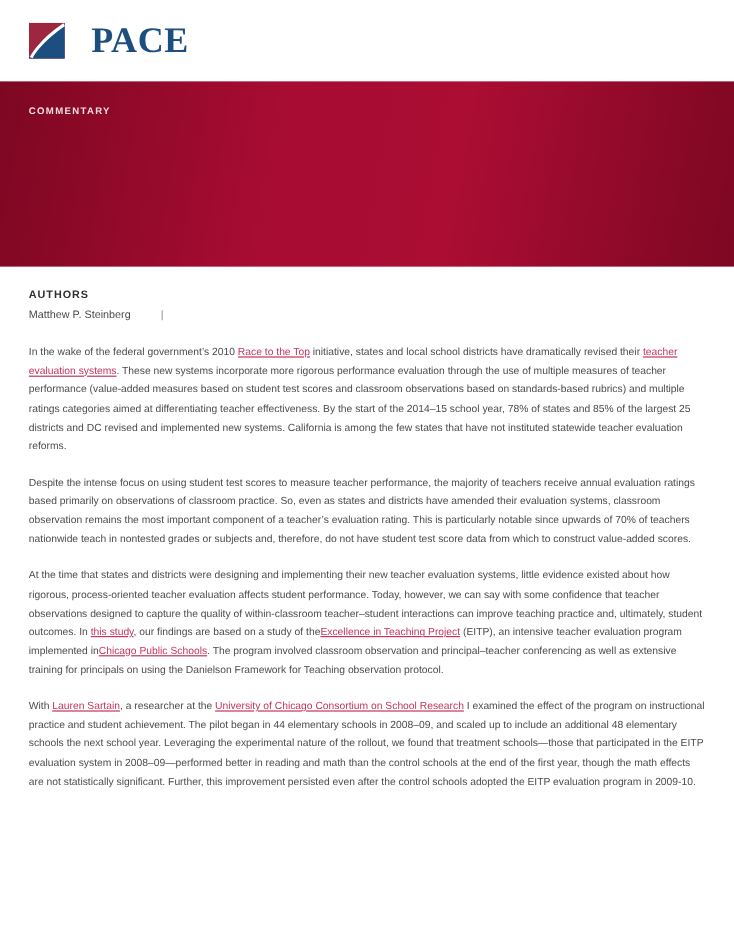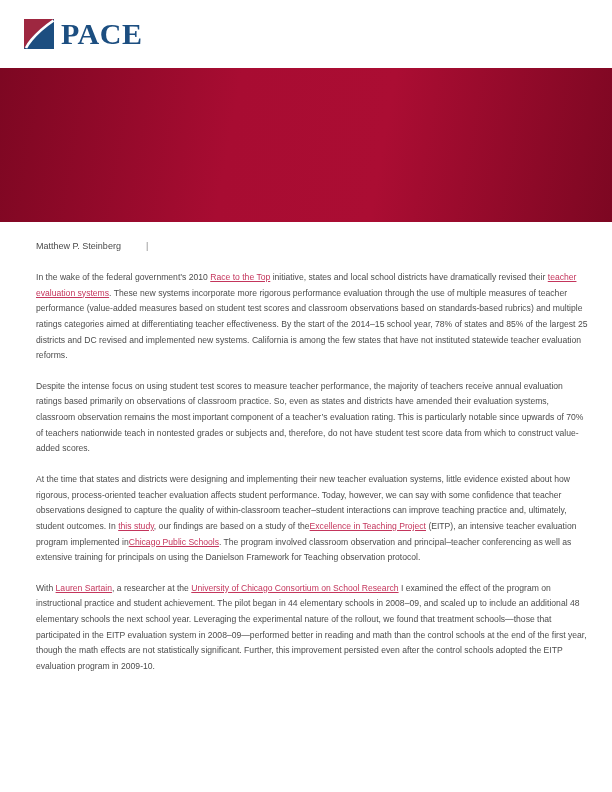--- a/index.html
+++ b/index.html
@@ -20,21 +20,21 @@
   .logo-bar {
     height: 68px;
     padding-left: 24px;
     display: flex;
     align-items: center;
     box-sizing: border-box;
   }
   .logo {
     display: flex;
     align-items: center;
-    gap: 7px;
+    gap: 22px;
   }
   .logo-mark {
     width: 30px;
     height: 30px;
     flex: 0 0 30px;
     display: block;
   }
   .logo-word {
     font-family: "Liberation Serif", "DejaVu Serif", serif;
     font-weight: bold;
@@ -81,21 +81,20 @@
     letter-spacing: 0.8px;
     color: #2e2e2e;
     margin: 0 0 6px 0;
   }
   .author-row {
     display: flex;
     align-items: flex-end;
     font-size: 9px;
     line-height: 1.55;
     color: #4a4a4a;
-    margin-left: 12px;
   }
   .author-name {
     width: 110px;
     flex: 0 0 110px;
   }
   .author-sep {
     flex: 0 0 auto;
     padding-right: 6px;
     color: #8a8a8a;
   }
@@ -116,21 +115,21 @@
   
   .article {
     padding: 0 24px;
     box-sizing: border-box;
     margin-top: 16px;
   }
   .article p {
     font-size: 8.6px;
     line-height: 1.82;
     color: #4c4c4c;
-    margin: 0 0 15px 12px;
+    margin: 0 0 15px 0;
     text-align: left;
   }
   .article a {
     color: #c4355c;
     text-decoration: underline;
   }
 </style>
 </head>
 <body>
 
@@ -139,23 +138,25 @@
     <svg class="logo-mark" viewBox="0 0 30 30">
       <rect x="0" y="0" width="30" height="30" fill="#9e2740"></rect>
       <path d="M30,0 L30,30 L0,30 C0,30 6,16 30,0 Z" fill="#1c4e80"></path>
       <path d="M29.5,1.5 C8,16 2,29 2,29" stroke="#ffffff" stroke-width="2.6" fill="none"></path>
     </svg>
     <span class="logo-word">PACE</span>
   </div>
 </div>
 
 <div class="hero">
+  <div class="kicker">COMMENTARY</div>
 </div>
 
 <div class="meta">
+  <div class="meta-heading">AUTHORS</div>
   <div class="author-row">
     <span class="author-name">Matthew P. Steinberg</span>
     <span class="author-sep">|</span>
   </div>
 </div>
 
 <div class="article" id="article-body">
     <p><span>In the wake of the federal government’s 2010 </span><a href="#">Race to the Top</a><span> initiative, states and local school districts have dramatically revised their </span><a href="#">teacher evaluation systems</a><span>. These new systems incorporate more rigorous performance evaluation through the use of multiple measures of teacher performance (value-added measures based on student test scores and classroom observations based on standards-based rubrics) and multiple ratings categories aimed at differentiating teacher effectiveness. By the start of the 2014–15 school year, 78% of states and 85% of the largest 25 districts and DC revised and implemented new systems. California is among the few states that have not instituted statewide teacher evaluation reforms.</span></p>
     <p><span>Despite the intense focus on using student test scores to measure teacher performance, the majority of teachers receive annual evaluation ratings based primarily on observations of classroom practice. So, even as states and districts have amended their evaluation systems, classroom observation remains the most important component of a teacher’s evaluation rating. This is particularly notable since upwards of 70% of teachers nationwide teach in nontested grades or subjects and, therefore, do not have student test score data from which to construct value-added scores.</span></p>
     <p><span>At the time that states and districts were designing and implementing their new teacher evaluation systems, little evidence existed about how rigorous, process-oriented teacher evaluation affects student performance. Today, however, we can say with some confidence that teacher observations designed to capture the quality of within-classroom teacher–student interactions can improve teaching practice and, ultimately, student outcomes. In </span><a href="#">this study</a><span>, our findings are based on a study of the</span><a href="#">Excellence in Teaching Project</a><span> (EITP), an intensive teacher evaluation program implemented in</span><a href="#">Chicago Public Schools</a><span>. The program involved classroom observation and principal–teacher conferencing as well as extensive training for principals on using the Danielson Framework for Teaching observation protocol.</span></p>

